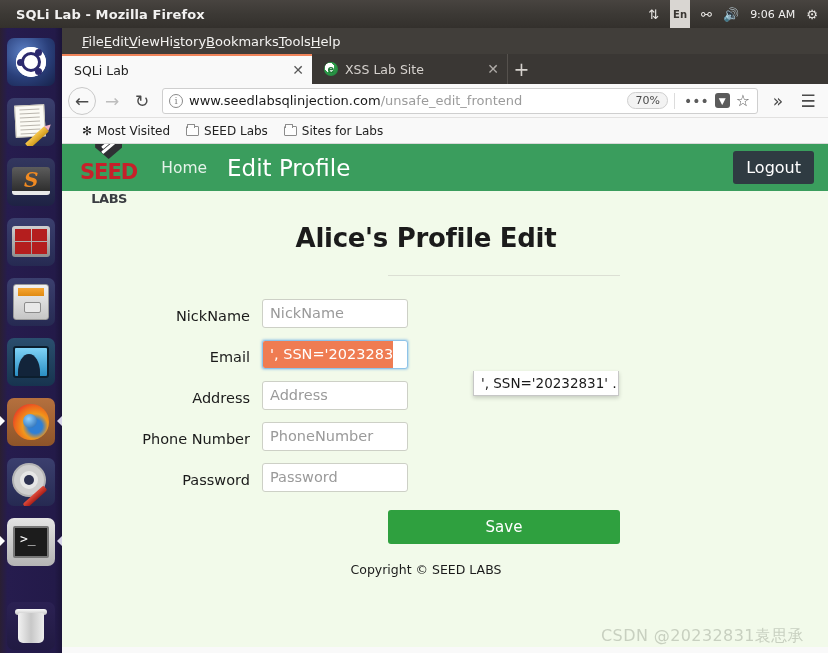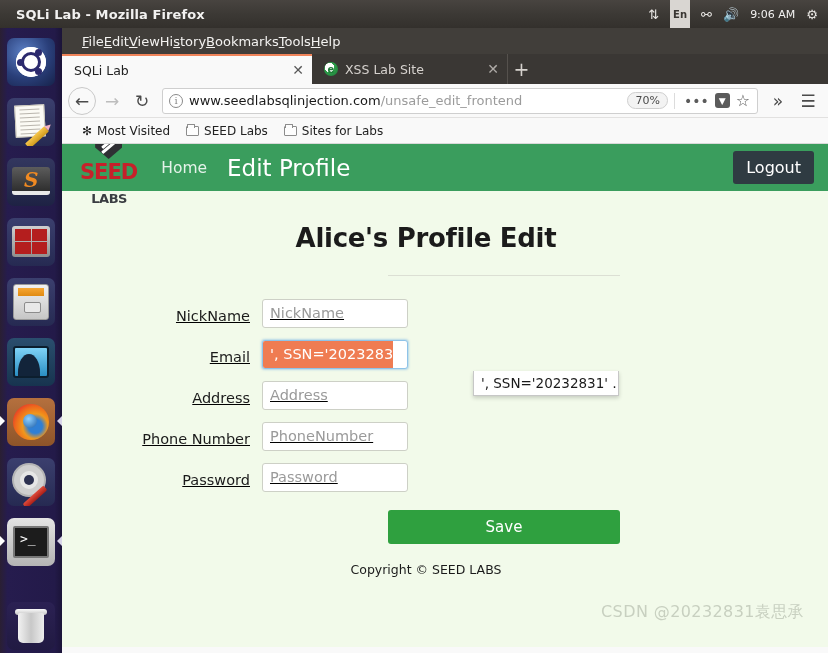--- a/index.html
+++ b/index.html
@@ -310,21 +310,21 @@
     font-size: 26px; font-weight: bold; color: #1b1b1b;
     text-align: center; letter-spacing: -0.3px;
     margin-left: -38px;
   }
   #divider {
     width: 232px; height: 1px; background: #dcdfd4;
     margin: 22px auto 0 auto; margin-left: 326px;
   }
 
   #form { margin-top: 23px; }
-  .frow { display: flex; align-items: flex-start; margin-bottom: 12px; position: relative; text-decoration: underline; }
+  .frow { display: flex; align-items: flex-start; margin-bottom: 12px; position: relative; }
   .flabel {
     width: 200px; text-align: right; padding-right: 12px;
     font-size: 14.5px; color: #1b1b1b; padding-top: 8px; line-height: 1.35;
   }
   .finput {
     width: 146px; height: 29px; background: #ffffff;
     border: 1px solid #cdd0c6; border-radius: 3px;
     font-size: 14.5px; color: #9a9a9a; padding: 0 7px; line-height: 27px;
     font-family: "DejaVu Sans", "Liberation Sans", sans-serif;
   }
@@ -351,21 +351,21 @@
     width: 232px; height: 34px; background: #2fa03f; color: #ffffff;
     font-size: 15px; border-radius: 3px; display: flex;
     align-items: center; justify-content: center;
     margin-left: 326px; margin-top: 18px;
   }
   #footer-copy {
     text-align: center; font-size: 12.5px; color: #1b1b1b;
     margin-left: -38px; margin-top: 18px;
   }
   #watermark {
-    position: absolute; right: 24px; bottom: 24px;
+    position: absolute; right: 24px; bottom: 0;
     font-size: 16px; color: #c8d0c0; letter-spacing: 0.4px;
     font-family: "DejaVu Sans", sans-serif;
   }
 </style>
 </head>
 <body>
 
 <div id="top-panel">
   <div id="panel-title">SQLi Lab - Mozilla Firefox</div>
   <div id="tray">

